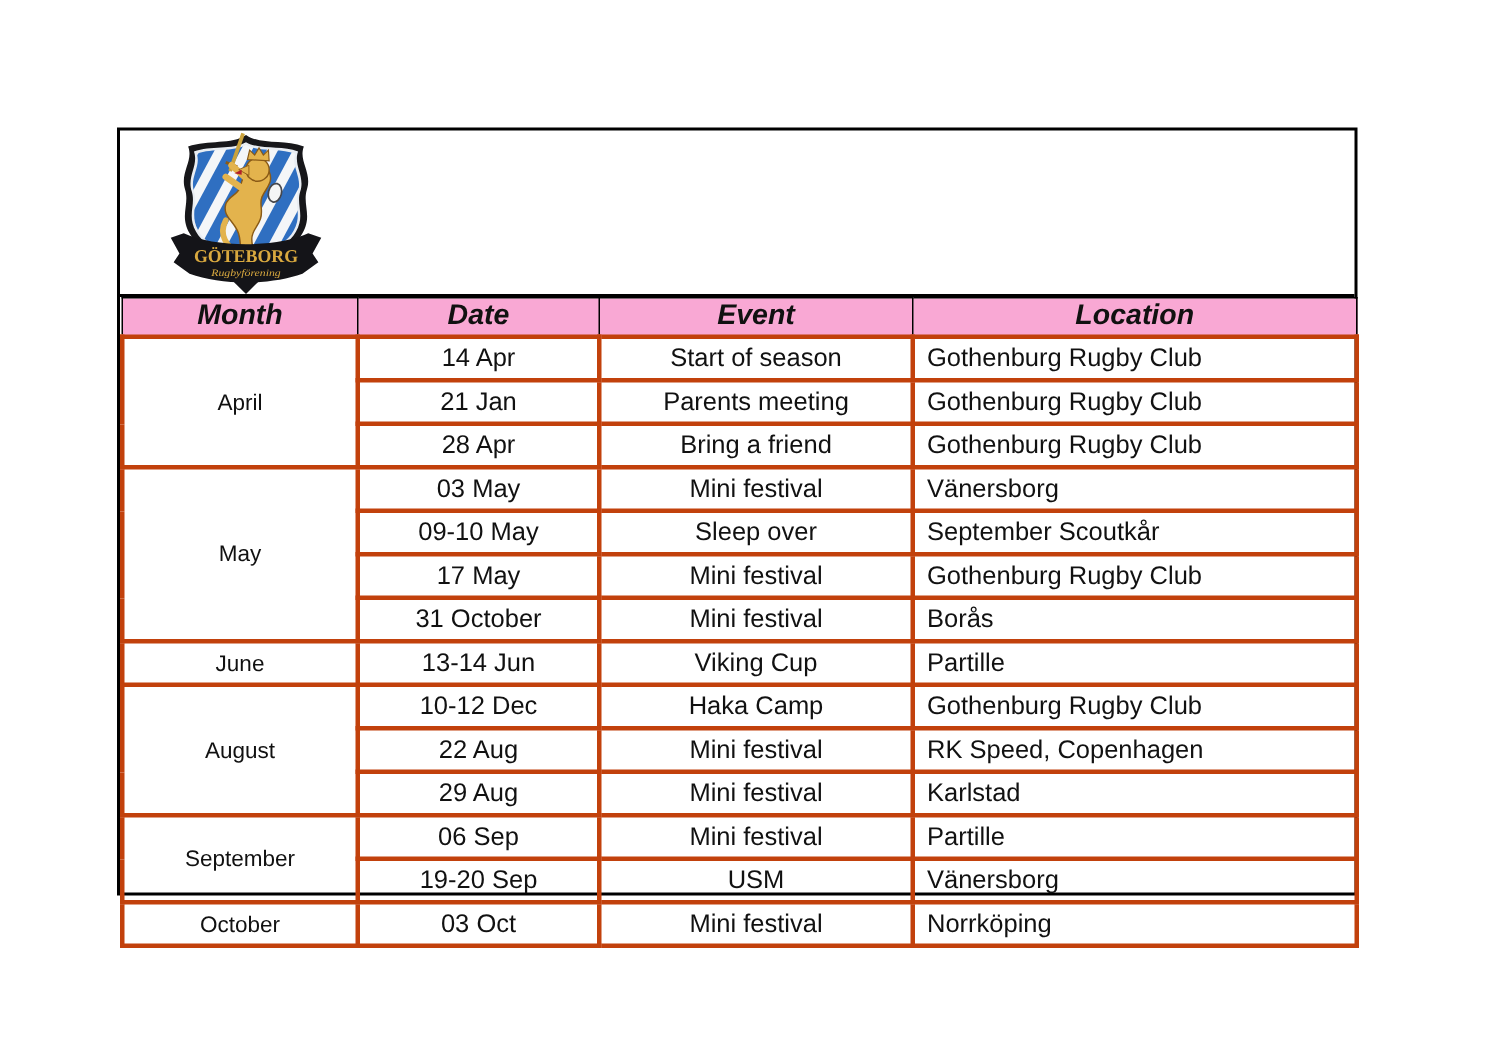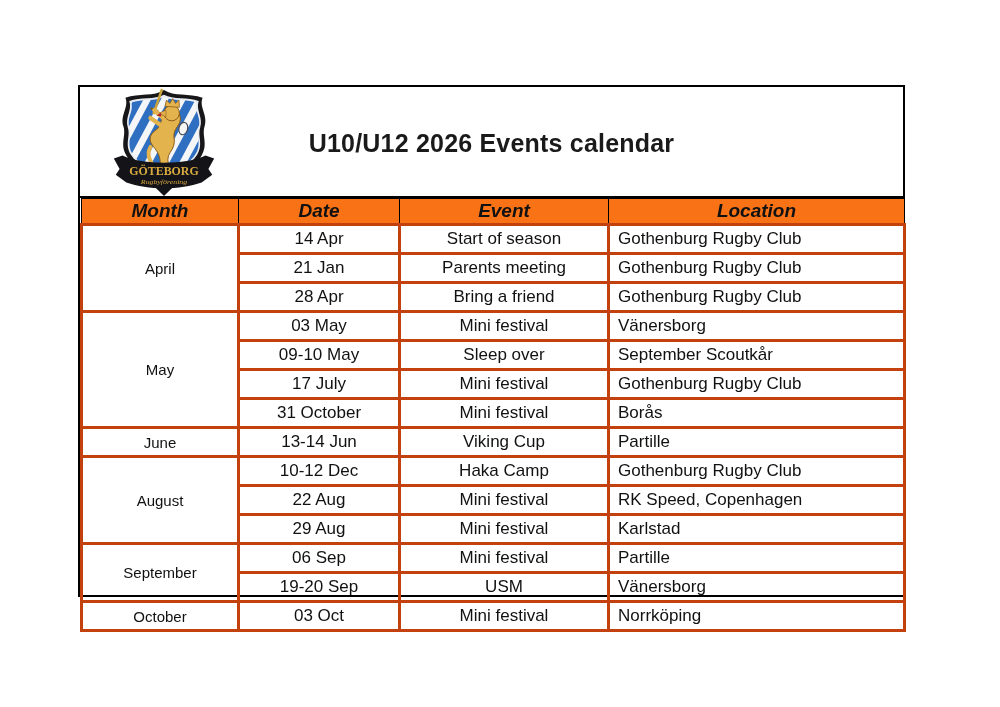--- a/index.html
+++ b/index.html
@@ -54,21 +54,21 @@
     table-layout: fixed;
     width: 823px;
     height: 397px;
   }
   col.c-month    { width: 157px; }
   col.c-date     { width: 161px; }
   col.c-event    { width: 209px; }
   col.c-location { width: 296px; }
 
   table.events th {
-    background: #f97316;
+    background: #f9a8d4;
     border: 1px solid #000;
     border-bottom: 2px solid #000;
     font-size: 19px;
     font-weight: bold;
     font-style: italic;
     color: #111;
     height: 24px;
     text-align: center;
     padding: 0;
   }
@@ -142,21 +142,20 @@
         </g>
 
         <g>
           <path d="M8,73 L17,70 C38,80 82,80 103,70 L112,73 L106,84 L110,90 L99,98 C77,106 43,106 21,98 L10,90 L14,84 Z" fill="#141418"></path>
           <path d="M50,102 L70,102 L60,112 Z" fill="#141418"></path>
           <text x="60" y="90" text-anchor="middle" font-family="Liberation Serif, serif" font-weight="bold" font-size="12.5" fill="#d9a93f" textLength="72" lengthAdjust="spacingAndGlyphs">GÖTEBORG</text>
           <text x="60" y="99.5" text-anchor="middle" font-family="Liberation Serif, serif" font-style="italic" font-size="6.8" fill="#d9a93f" textLength="48" lengthAdjust="spacingAndGlyphs">Rugbyförening</text>
         </g>
       </svg>
 
-      <div class="title">U10/U12 2026 Events calendar</div>
     </div>
 
     <table class="events">
       <colgroup>
         <col class="c-month">
           <col class="c-date">
           <col class="c-event">
           <col class="c-location">
       </colgroup>
       <thead>
@@ -189,21 +188,21 @@
             <td class="date-cell">03 May</td>
             <td class="event-cell">Mini festival</td>
             <td class="location-cell">Vänersborg</td>
           </tr>
           <tr>
             <td class="date-cell">09-10 May</td>
             <td class="event-cell">Sleep over</td>
             <td class="location-cell">September Scoutkår</td>
           </tr>
           <tr>
-            <td class="date-cell">17 July</td>
+            <td class="date-cell">17 May</td>
             <td class="event-cell">Mini festival</td>
             <td class="location-cell">Gothenburg Rugby Club</td>
           </tr>
           <tr>
             <td class="date-cell">31 October</td>
             <td class="event-cell">Mini festival</td>
             <td class="location-cell">Borås</td>
           </tr>
           <tr>
             <td rowspan="1" class="month-cell">June</td>

